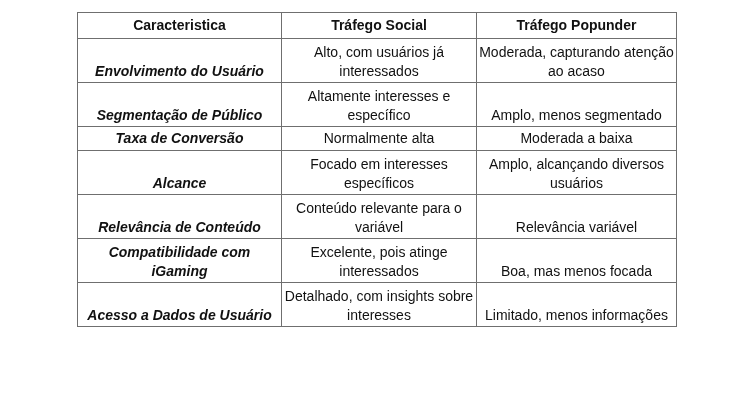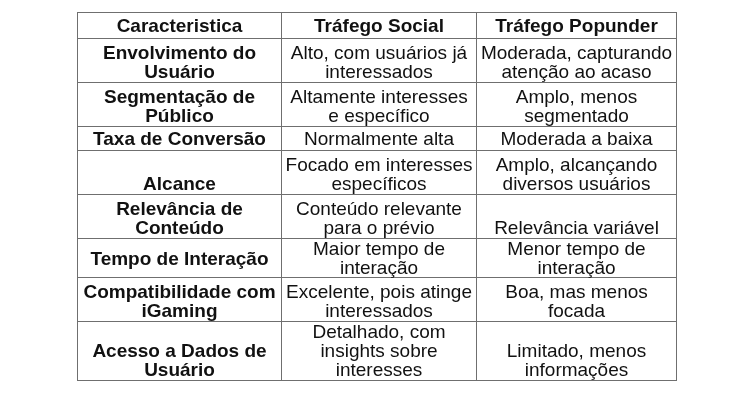--- a/index.html
+++ b/index.html
@@ -1,23 +1,23 @@
 <!DOCTYPE html>
 <html><head>
 <meta charset="utf-8">
 <style>
   html, body { margin: 0; padding: 0; background: #ffffff; }
   body { width: 744px; height: 420px; overflow: hidden; position: relative;
          font-family: "Liberation Sans", sans-serif; color: #111; }
   table { position: absolute; left: 77px; top: 12px; border-collapse: collapse;
           table-layout: fixed; width: 599px; }
-  td, th { border: 1px solid #6f6f6f; font-size: 19px; line-height: 19px;
+  td, th { border: 1px solid #6f6f6f; font-size: 14px; line-height: 19px;
            padding: 0 2px; text-align: center; vertical-align: bottom; }
   th { font-weight: bold; height: 25px; vertical-align: middle; }
-  td.feat { font-weight: bold; }
+  td.feat { font-weight: bold; font-style: italic; }
   col.c1 { width: 204px; } col.c2 { width: 195px; } col.c3 { width: 200px; }
   tr.tall td { height: 42px; padding-bottom: 1px; margin-top: 25px; }
   tr.short td { height: 23px; vertical-align: middle; }
 </style>
 </head>
 <body>
 
 <table>
   <colgroup>
       <col class="c1">
@@ -47,27 +47,22 @@
         <td>Normalmente alta</td>
         <td>Moderada a baixa</td>
       </tr>
       <tr class="tall">
         <td class="feat">Alcance</td>
         <td>Focado em interesses específicos</td>
         <td>Amplo, alcançando diversos usuários</td>
       </tr>
       <tr class="tall">
         <td class="feat">Relevância de Conteúdo</td>
-        <td>Conteúdo relevante para o prévio</td>
+        <td>Conteúdo relevante para o variável</td>
         <td>Relevância variável</td>
-      </tr>
-      <tr class="short">
-        <td class="feat">Tempo de Interação</td>
-        <td>Maior tempo de interação</td>
-        <td>Menor tempo de interação</td>
       </tr>
       <tr class="tall">
         <td class="feat">Compatibilidade com iGaming</td>
         <td>Excelente, pois atinge interessados</td>
         <td>Boa, mas menos focada</td>
       </tr>
       <tr class="tall">
         <td class="feat">Acesso a Dados de Usuário</td>
         <td>Detalhado, com insights sobre interesses</td>
         <td>Limitado, menos informações</td>

